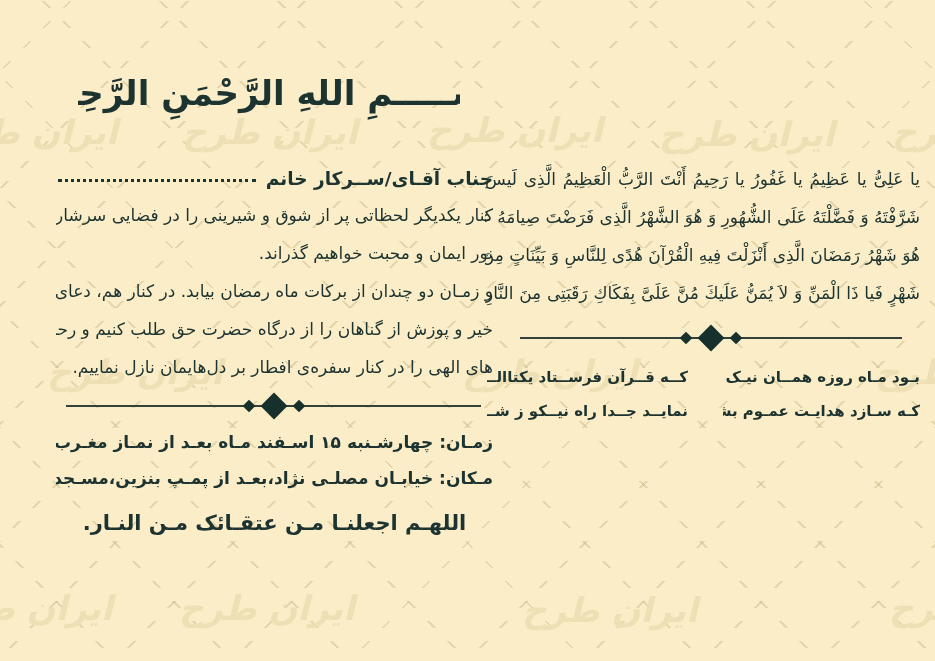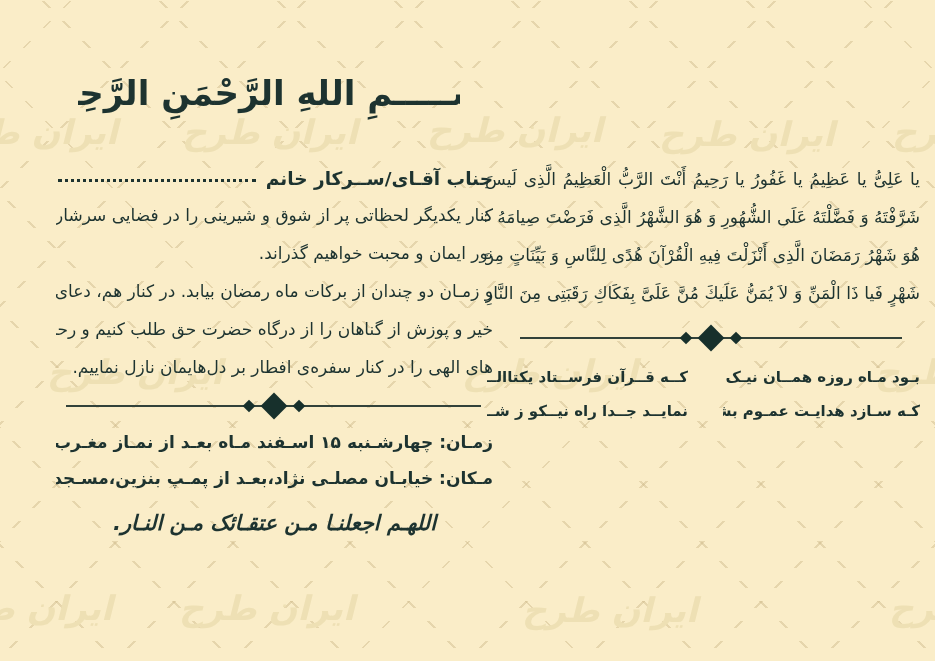--- a/index.html
+++ b/index.html
@@ -50,21 +50,21 @@
                  display:flex;align-items:center;gap:11px;}
   .gem{background:#17302c;transform:rotate(45deg);}
   .gem.sm{width:9px;height:9px;}
   .gem.lg{width:19px;height:19px;}
   .divider.left-col{margin:8px 12px 0 10px;}
   .divider.right-col{margin:14px 18px 0 35px;}
   
   .schedule{margin-top:6px;}
   .schedule .line{line-height:36px;font-weight:bold;}
   .closing{margin-top:12px;text-align:center;font-weight:bold;font-size:21px;
-           line-height:30px;white-space:nowrap;font-style:italic;}
+           line-height:30px;white-space:nowrap;}
   
   .poem{margin-top:10px;}
   .poem-row{display:flex;direction:rtl;line-height:34px;}
   .hemistich{white-space:nowrap;overflow:hidden;font-weight:bold;font-size:15px;
              text-align:justify;text-align-last:justify;}
   .hemistich.first{width:197px;}
   .poem-gap{width:35px;}
   .hemistich.second{flex:1;margin-left:2px;}
 </style>
 </head>

